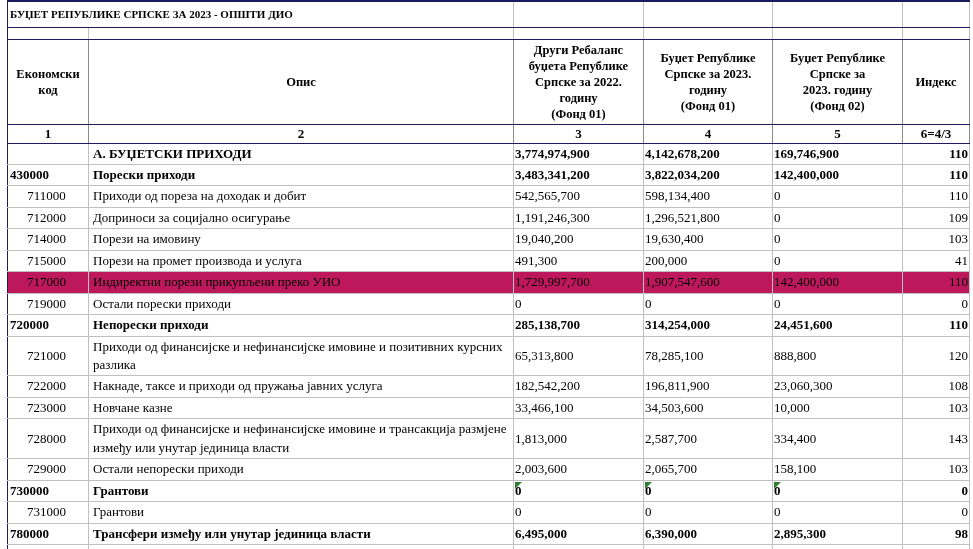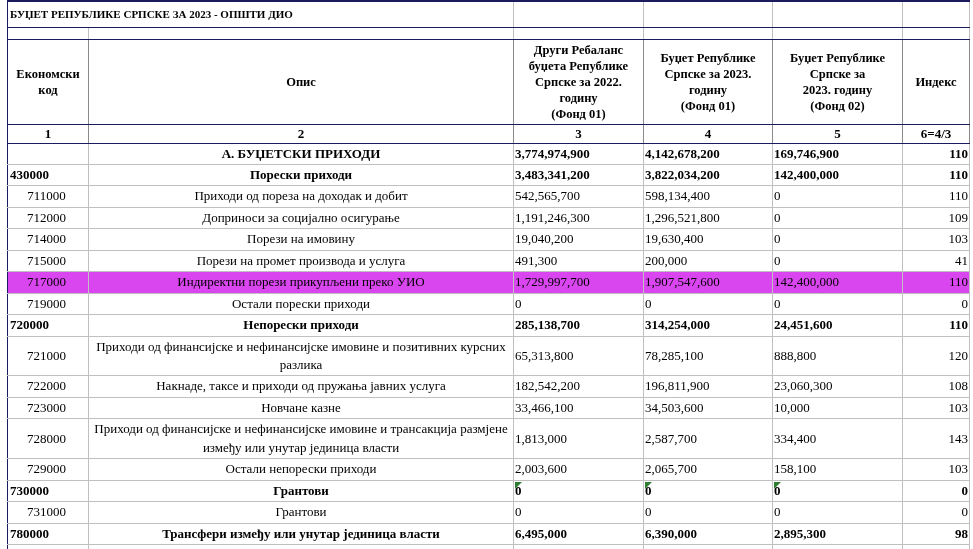--- a/index.html
+++ b/index.html
@@ -76,25 +76,25 @@
   tbody.data tr.tall { height: 39px; }
   tbody.data td {
     font-size: 13px;
     vertical-align: middle;
     border-right: 1px solid #c0c0c0;
     border-bottom: 1px solid #c0c0c0;
     line-height: 1.42;
   }
   tbody.data td.code { text-align: center; padding-right: 4px; white-space: nowrap; }
   tbody.data td.code.sec { text-align: left; padding-left: 2px; }
-  tbody.data td.desc { text-align: center; padding-left: 4px; padding-right: 4px; }
+  tbody.data td.desc { text-align: left; padding-left: 4px; padding-right: 4px; }
   tbody.data td.num  { text-align: left; padding-right: 8px; white-space: nowrap; }
   tbody.data td.idx  { text-align: right; }
   tbody.data tr.b td { font-weight: bold; }
-  tbody.data tr.hl td { background: #d946ef; }
+  tbody.data tr.hl td { background: #be185d; }
 
   
   .tri {
     position: absolute; left: 1px; top: 1px;
     width: 0; height: 0;
     border-top: 7px solid #2e7d32;
     border-right: 7px solid transparent;
   }
 </style>
 </head>

